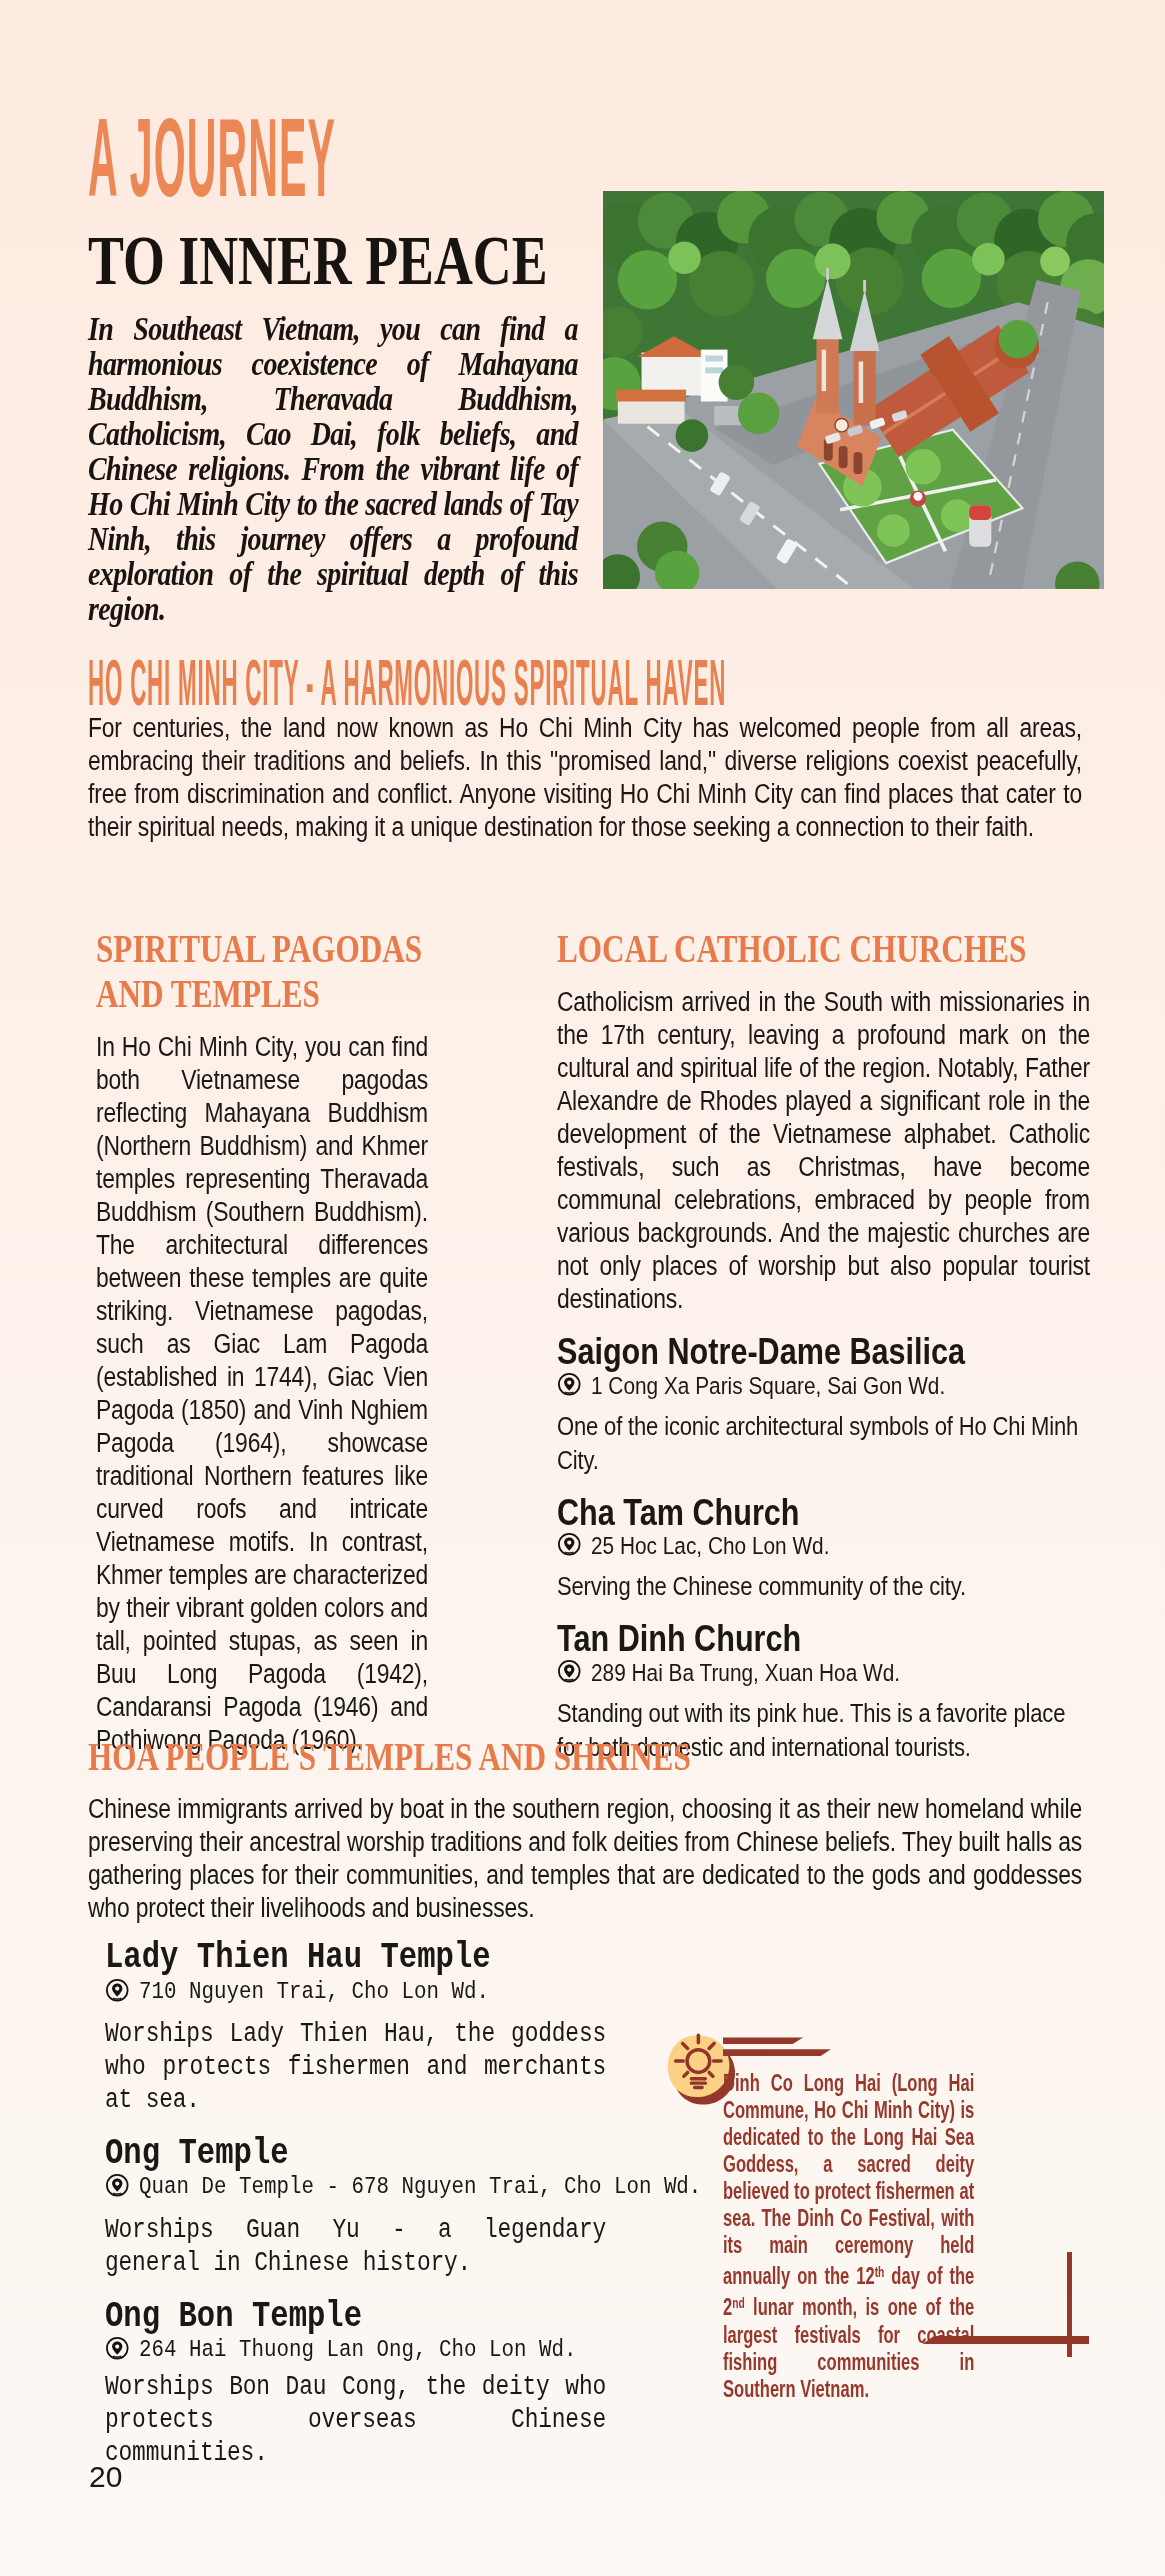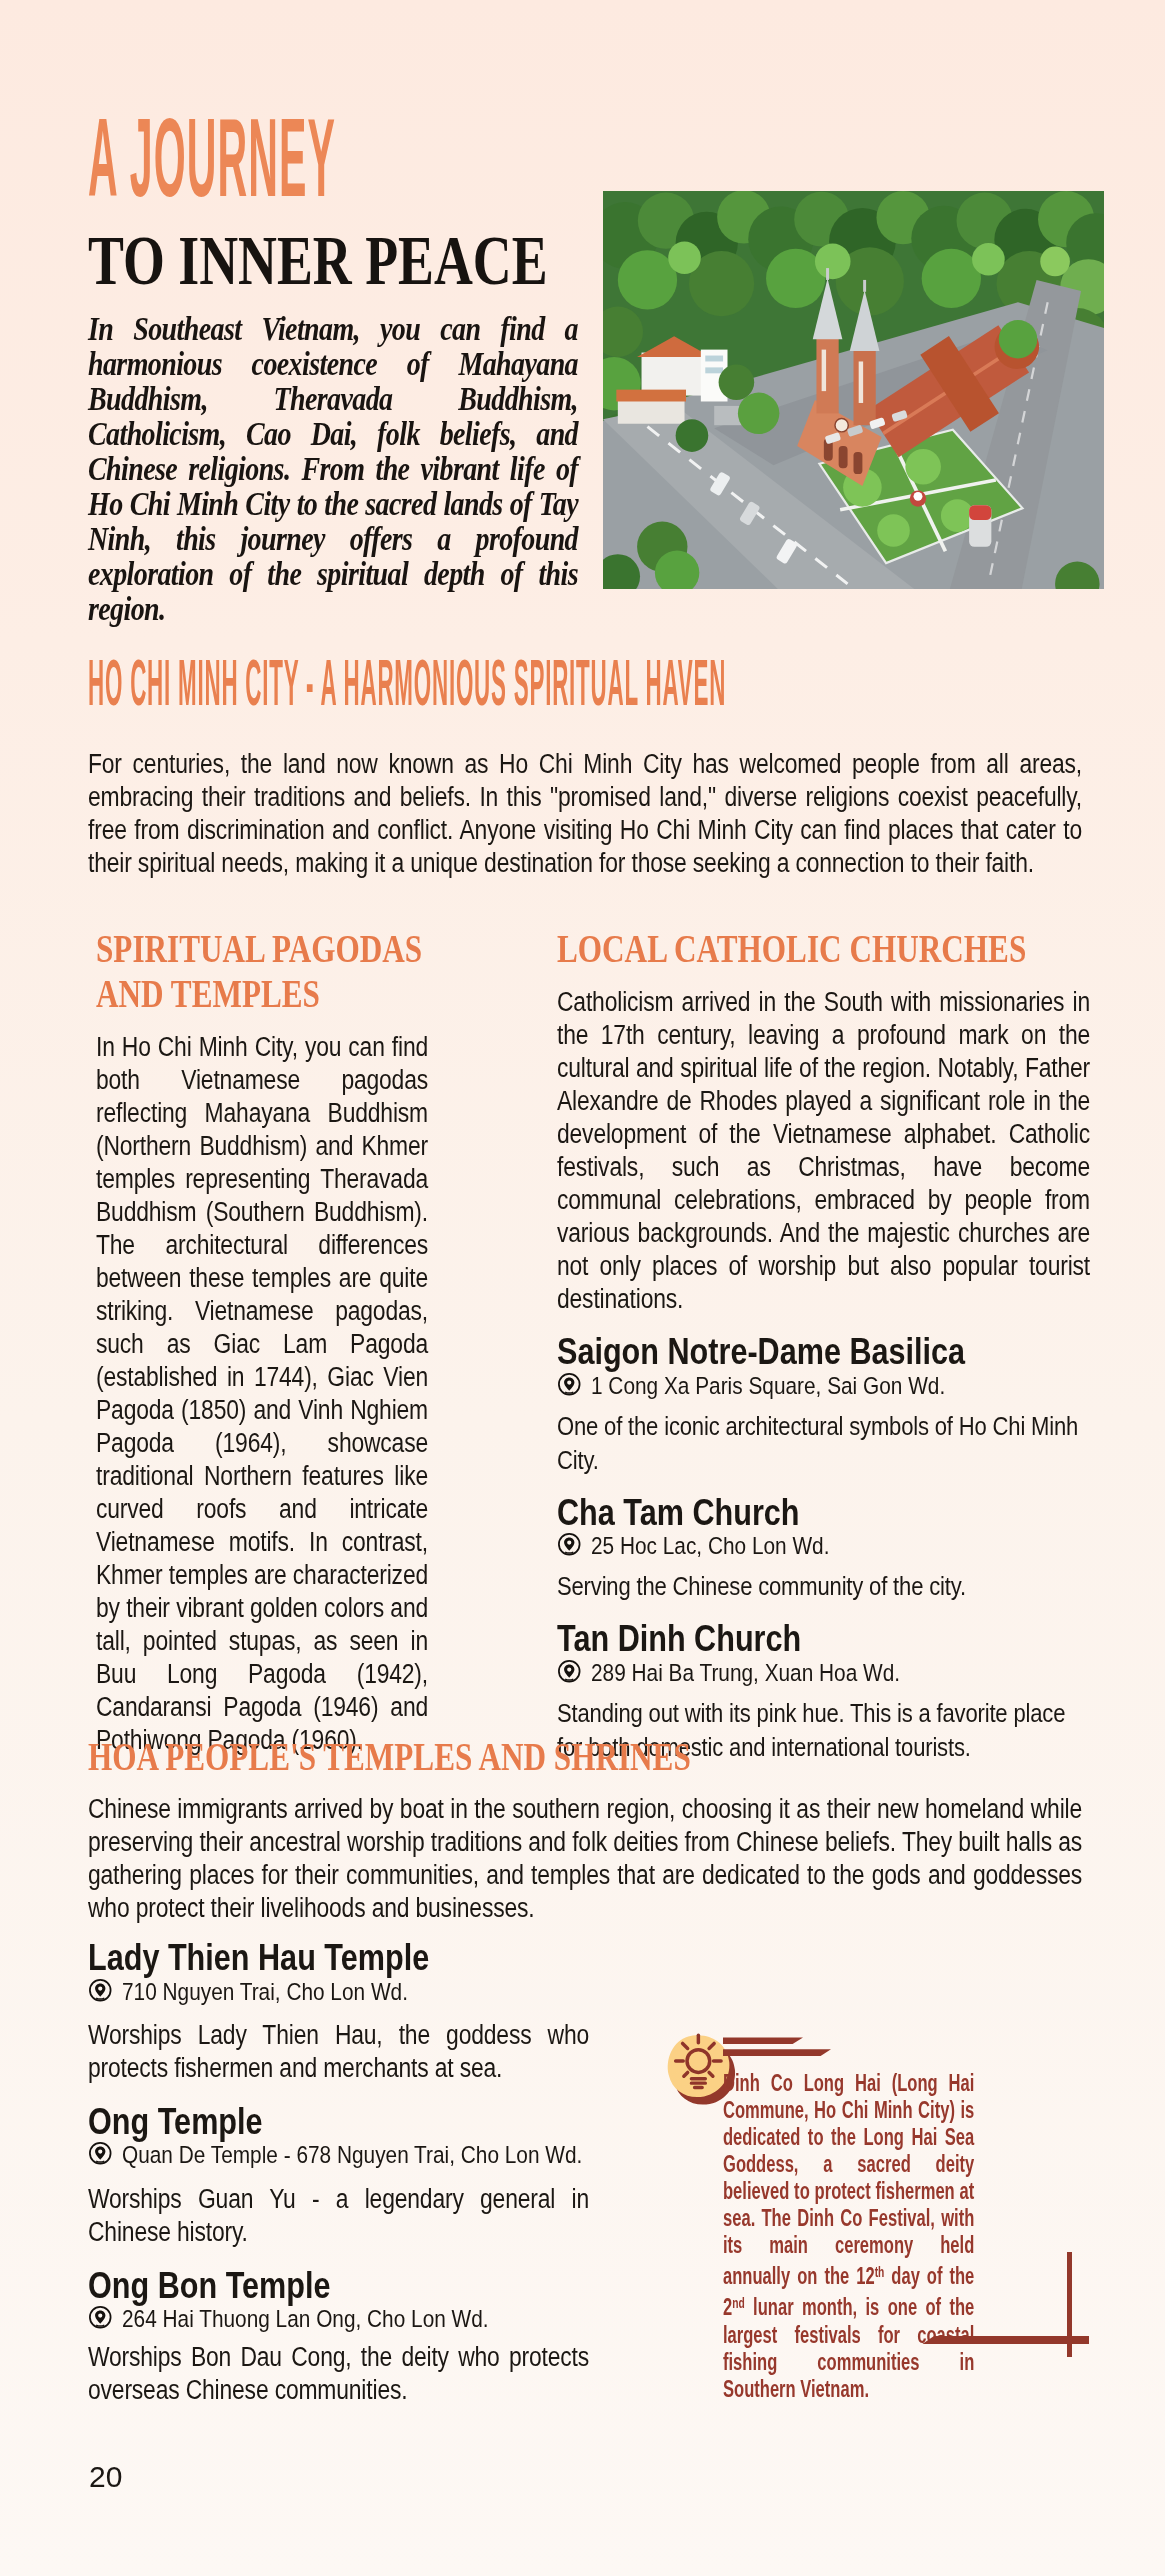--- a/index.html
+++ b/index.html
@@ -173,21 +173,21 @@
       <circle cx="20" cy="520" r="30" fill="#3a742f"></circle>
         <circle cx="640" cy="530" r="30" fill="#477f33"></circle>
       <circle cx="560" cy="200" r="26" fill="#58a23f"></circle>
         <circle cx="100" cy="515" r="30" fill="#58a23f"></circle>
     </svg>
   </div>
 
   <div class="abs" style="left:88px;top:651px;">
     <span class="display-head">HO CHI MINH CITY - A HARMONIOUS SPIRITUAL HAVEN</span>
   </div>
-  <div class="abs" style="left:88px;top:712px;width:994px;margin-top:36px;">
+  <div class="abs" style="left:88px;top:712px;width:994px;">
     <div class="cx">For centuries, the land now known as Ho Chi Minh City has welcomed people from all areas, embracing their traditions and beliefs. In this "promised land," diverse religions coexist peacefully, free from discrimination and conflict. Anyone visiting Ho Chi Minh City can find places that cater to their spiritual needs, making it a unique destination for those seeking a connection to their faith.</div>
   </div>
 
   <div class="abs" id="cols" style="left:96px;top:926px;width:994px;">
     <div class="col-left">
       <div class="serif-head">SPIRITUAL PAGODAS AND TEMPLES</div>
       <div class="cx col-body">In Ho Chi Minh City, you can find both Vietnamese pagodas reflecting Mahayana Buddhism (Northern Buddhism) and Khmer temples representing Theravada Buddhism (Southern Buddhism). The architectural differences between these temples are quite striking. Vietnamese pagodas, such as Giac Lam Pagoda (established in 1744), Giac Vien Pagoda (1850) and Vinh Nghiem Pagoda (1964), showcase traditional Northern features like curved roofs and intricate Vietnamese motifs. In contrast, Khmer temples are characterized by their vibrant golden colors and tall, pointed stupas, as seen in Buu Long Pagoda (1942), Candaransi Pagoda (1946) and Pothiwong Pagoda (1960).</div>
     </div>
     <div class="col-right">
       <div class="serif-head">LOCAL CATHOLIC CHURCHES</div>
@@ -238,21 +238,21 @@
           </div>
       </div>
     </div>
   </div>
 
   <div class="abs" style="left:88px;top:1734px;width:994px;">
     <div class="serif-head" style="width:100%;">HOA PEOPLE'S TEMPLES AND SHRINES</div>
     <div class="cx" style="margin-top:13.4px;">Chinese immigrants arrived by boat in the southern region, choosing it as their new homeland while preserving their ancestral worship traditions and folk deities from Chinese beliefs. They built halls as gathering places for their communities, and temples that are dedicated to the gods and goddesses who protect their livelihoods and businesses.</div>
   </div>
 
-  <div class="abs" style="left:88px;top:1943px;width:501px;">
+  <div class="abs" style="left:105px;top:1943px;width:501px;font-family:Liberation Mono, monospace;">
     <div>
       <div class="l-name"><span class="cx-line">Lady Thien Hau Temple</span></div>
       <div class="l-addr">
         <svg class="pin" viewBox="0 0 36 36" width="24.5" height="24.5">
           <circle cx="18" cy="18" r="15.2" fill="none" stroke="#15110e" stroke-width="2.6"></circle>
           <path fill="#15110e" fill-rule="evenodd" d="M18 8.2c-4.2 0-7.6 3.3-7.6 7.4 0 5 7.6 11.9 7.6 11.9s7.6-6.9 7.6-11.9c0-4.1-3.4-7.4-7.6-7.4zm0 10.4a3.1 3.1 0 1 1 0-6.2 3.1 3.1 0 0 1 0 6.2z"></path>
           <path d="M12 29.4q6 2.8 12 0" fill="none" stroke="#15110e" stroke-width="2"></path>
         </svg>
         <span class="cx-line">710 Nguyen Trai, Cho Lon Wd.</span>
       </div>

